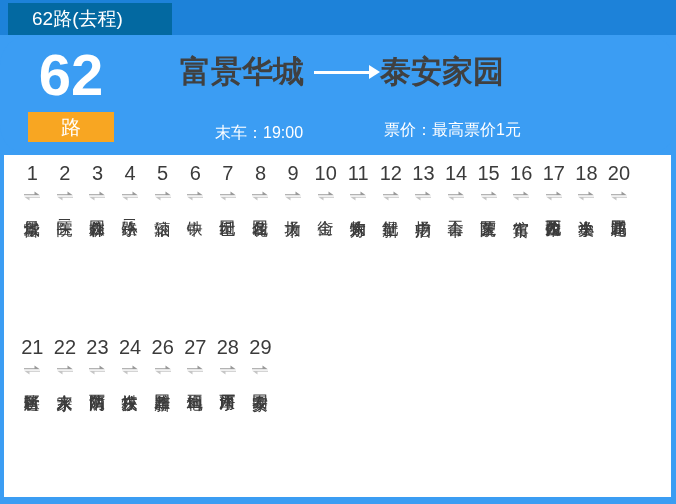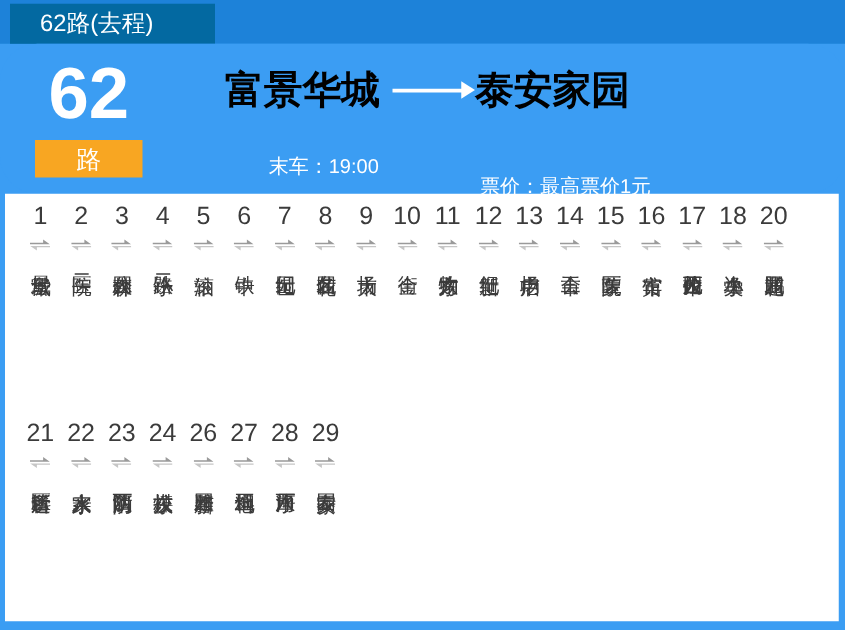--- a/index.html
+++ b/index.html
@@ -20,30 +20,30 @@
   .bignum{
     position:absolute;left:28px;top:2px;width:86px;text-align:center;
     font-size:58px;font-weight:bold;line-height:76px;color:#fff;
   }
   .badge{
     position:absolute;left:28px;top:77px;width:86px;height:30px;background:#f8a622;
     color:#fff;font-size:20px;display:flex;align-items:center;justify-content:center;
   }
   .title{
     position:absolute;left:180px;top:16px;display:flex;align-items:center;
-    font-size:31px;font-weight:bold;white-space:nowrap;color:#000000;
+    font-size:31px;font-weight:bold;white-space:nowrap;color:#404040;
   }
   .arrow-line{width:56px;height:3px;background:#fff;margin:0 10px;position:relative;}
   .arrow-line::after{
     content:"";position:absolute;right:-10px;top:-6px;
     border-left:11px solid #fff;border-top:7px solid transparent;border-bottom:7px solid transparent;
   }
   .first{position:absolute;left:215px;top:62px;font-size:16px;}
   .last{position:absolute;left:215px;top:88px;font-size:16px;}
-  .fare{position:absolute;left:384px;top:85px;font-size:16px;margin-top:19px;}
+  .fare{position:absolute;left:384px;top:85px;font-size:16px;}
   
   .body-white{
     position:absolute;top:155px;left:4px;right:5px;bottom:7px;background:#fff;
     padding:6px 0 0 12px;box-sizing:border-box;
   }
   .stops-row{display:flex;}
   .stops-row.first-row{height:174px;}
   .stop{width:32.6px;display:flex;flex-direction:column;align-items:center;cursor:pointer;}
   .stop-num{font-size:20px;line-height:20px;margin-top:2px;color:#3b3b3b;}
   .stop-icon{margin:8px 0 6px;display:block;}

